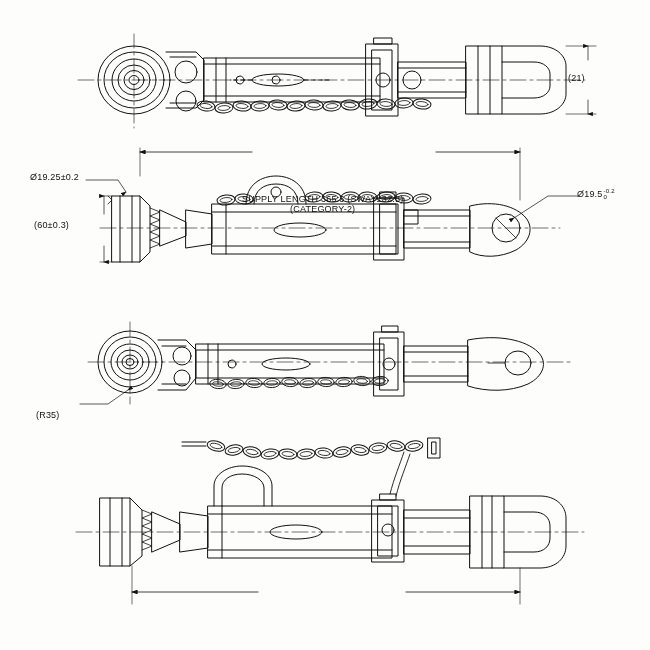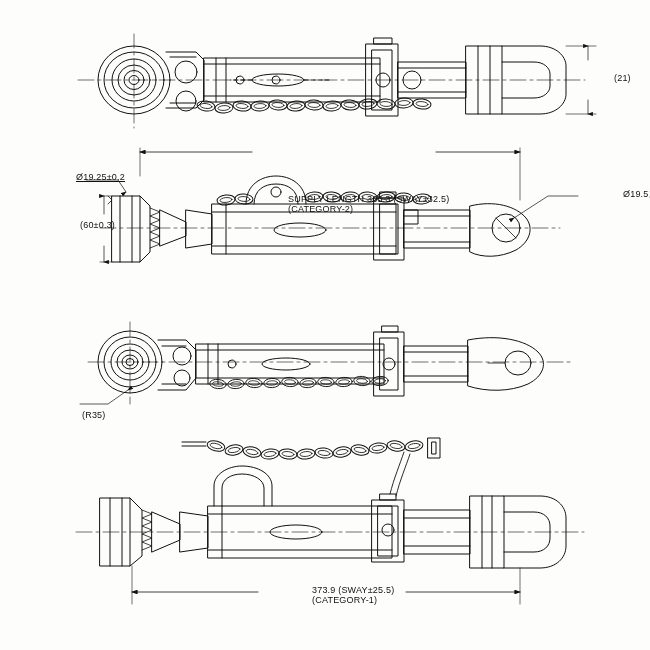--- a/index.html
+++ b/index.html
@@ -26,25 +26,24 @@
     top: 0;
   }
   .dim-label {
     position: absolute;
     font-family: "Liberation Sans", sans-serif;
     font-size: 9px;
     letter-spacing: 0.2px;
     color: #111;
     white-space: nowrap;
     line-height: 1.15;
-    padding-left: 46px;
   }
   .dim-label .sub {
     display: block;
-    text-align: left;
+    text-align: center;
   }
   .sup-sub {
     display: inline-block;
     vertical-align: middle;
     font-size: 6px;
     line-height: 1.05;
     text-align: left;
     margin-left: 1px;
   }
 </style>
@@ -305,30 +304,26 @@
       <path d="M132 592 L258 592" stroke-width="0.8" marker-start="url(#arrow-l)"></path>
       <path d="M406 592 L520 592" stroke-width="0.8" marker-end="url(#arrow-r)"></path>
     </g>
   </svg>
 
   <div class="dim-label" style="left:242px; top:146px; text-align:center;margin-top:48px;">
     <span>SUPPLY LENGTH 365.3 (SWAY±32.5)</span>
     <span class="sub">(CATEGORY-2)</span>
   </div>
 
-  <div class="dim-label" style="left:30px; top:172px;text-decoration:underline;">Ø19.25±0.2</div>
+  <div class="dim-label" style="left:30px; top:172px;">Ø19.25±0.2</div>
 
   <div class="dim-label" style="left:34px; top:220px;">(60±0.3)</div>
 
   <div class="dim-label" style="left:577px; top:188px;">
     <span>Ø19.5</span><span class="sup-sub"><span>-0.2</span><br><span>0</span></span>
   </div>
 
   <div class="dim-label" style="left:568px; top:73px;">(21)</div>
 
   <div class="dim-label" style="left:36px; top:410px;">(R35)</div>
 
-  <div class="dim-label" style="left:266px; top:585px; text-align:center;">
-    <span>373.9 (SWAY±25.5)</span>
-    <span class="sub">(CATEGORY-1)</span>
-  </div>
 
 </div>
 
 </body></html>

